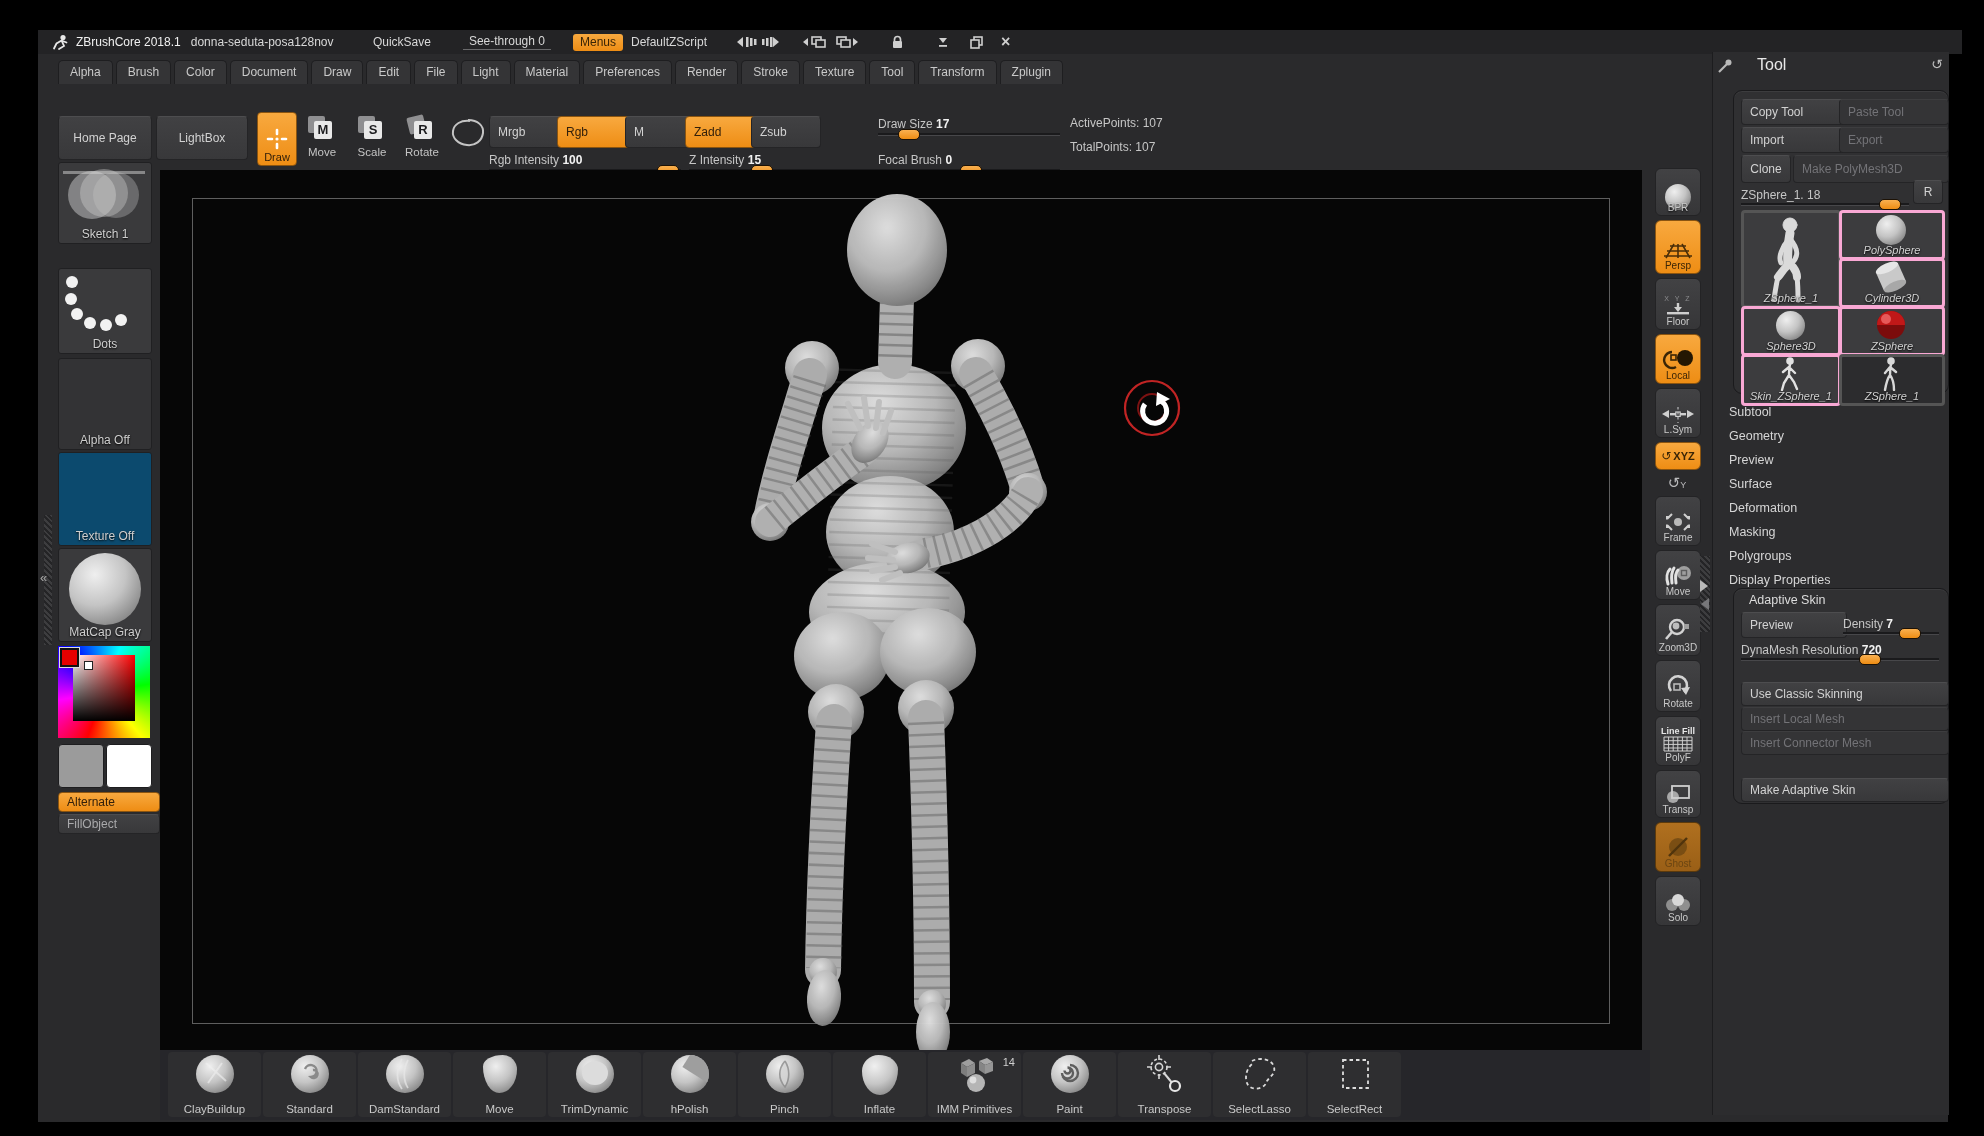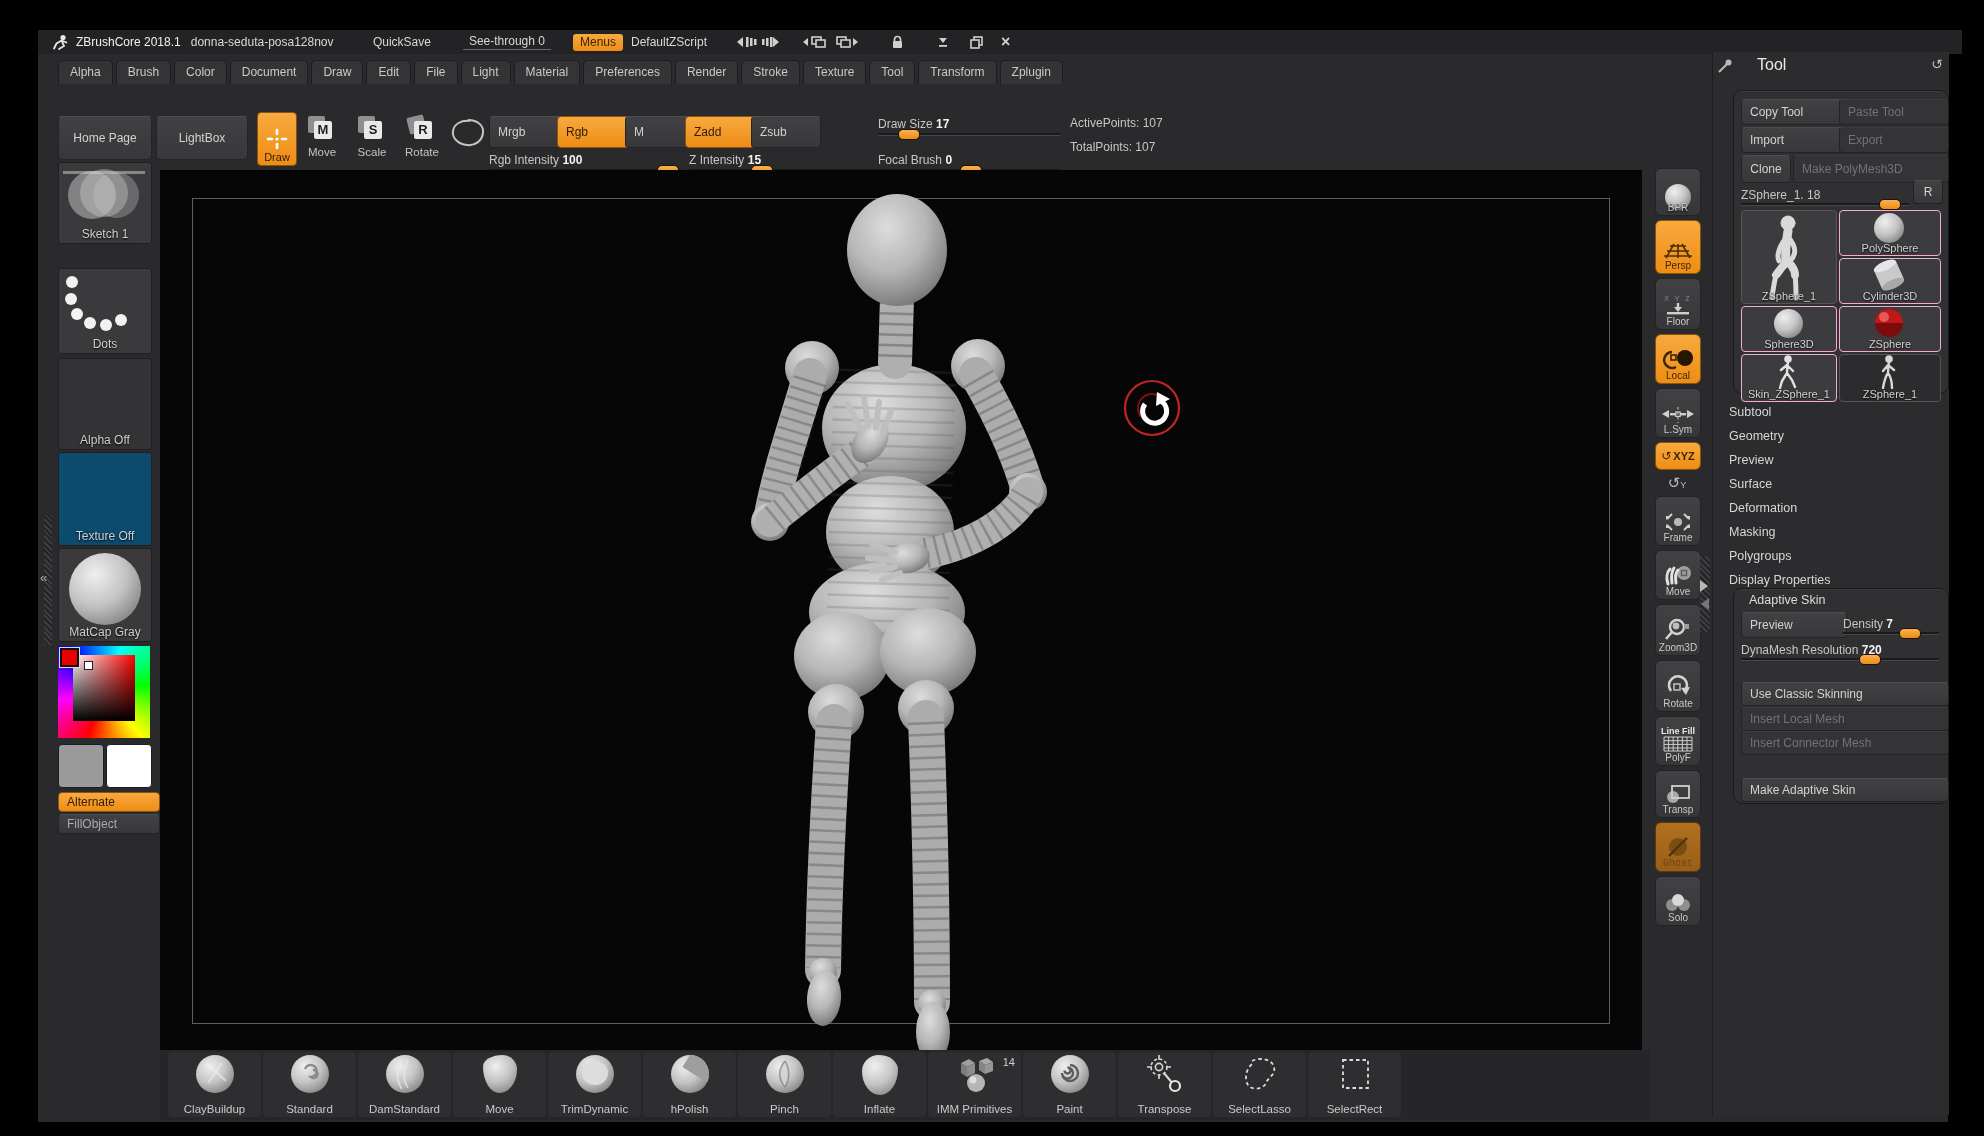--- a/index.html
+++ b/index.html
@@ -36,21 +36,21 @@
   
   .shelfcol{display:flex;flex-direction:column;gap:4px;}
   .sbtn{width:44px;background:linear-gradient(#424244,#363638);border:1px solid #232325;border-radius:6px;
         display:flex;flex-direction:column;align-items:center;justify-content:flex-end;
         color:#c9c9c9;font-size:10px;padding:2px 0;}
   .sbtn.on{background:linear-gradient(#f8a93f,#ee8d14);color:#3a2506;border-color:#8a5410;}
   .sbtn.ghost{background:linear-gradient(#b0701f,#9a5f16);color:#6b4512;border-color:#5c3a0c;}
   
   .groupbox{border:1px solid #1a1a1c;border-radius:9px;background:#303032;box-shadow:inset 0 1px 0 #3c3c3e;}
   .section{font-size:12.5px;color:#d6d6d6;padding:5px 0 5px 16px;cursor:default;}
-  .tthumb{background:#3c3c3e;border:1px solid #f9a8d4;border-radius:4px;overflow:hidden;}
+  .tthumb{background:#3c3c3e;border:3px solid #f9a8d4;border-radius:4px;overflow:hidden;font-style:italic;}
   .tthumb .tlabel{position:absolute;bottom:1px;left:0;width:100%;text-align:center;font-size:11px;
                   color:#d2d2d2;text-shadow:0 1px 2px #000;}
   .tthumb.sel{background:#2c2c2e;border-color:#555;}
   
   .tray{background:#26262a;display:flex;gap:2px;padding:2px 0 2px 8px;}
   .traycell{width:93px;height:62px;background:#2e2e30;border-radius:4px;position:relative;
             display:flex;flex-direction:column;align-items:center;justify-content:flex-start;padding-top:3px;}
   .traycell .tlabel{position:absolute;bottom:2px;width:100%;text-align:center;font-size:11.5px;color:#c9c9c9;}
   .badge{position:absolute;top:4px;right:6px;font-size:11px;color:#cfcfcf;}
   .hatch{background:repeating-linear-gradient(45deg,#3d3d3f 0 2px,#242426 2px 4px);}
@@ -444,21 +444,21 @@
     </svg>
     <span>PolyF</span>
   </div>
   <div class="sbtn" style="height:42px;">
     <svg width="28" height="20" viewBox="0 0 28 20">
       <circle cx="9" cy="13" r="6" fill="#a8a8a8"></circle>
       <rect x="8" y="2" width="17" height="12" fill="none" stroke="#cfcfcf" stroke-width="1.8"></rect>
     </svg>
     <span>Transp</span>
   </div>
-  <div class="sbtn ghost" style="height:44px;font-family:Liberation Mono, monospace;">
+  <div class="sbtn ghost" style="height:44px;">
     <svg width="26" height="22" viewBox="0 0 26 22">
       <circle cx="13" cy="11" r="9" fill="#6b4512" opacity="0.75"></circle>
       <path d="M4 20 L22 2" stroke="#50340c" stroke-width="2.4"></path>
     </svg>
     <span>Ghost</span>
   </div>
   <div class="sbtn" style="height:44px;">
     <svg width="30" height="20" viewBox="0 0 30 20">
       <circle cx="9" cy="13" r="6" fill="#8f8f8f"></circle>
         <circle cx="21" cy="13" r="6" fill="#8f8f8f"></circle>

